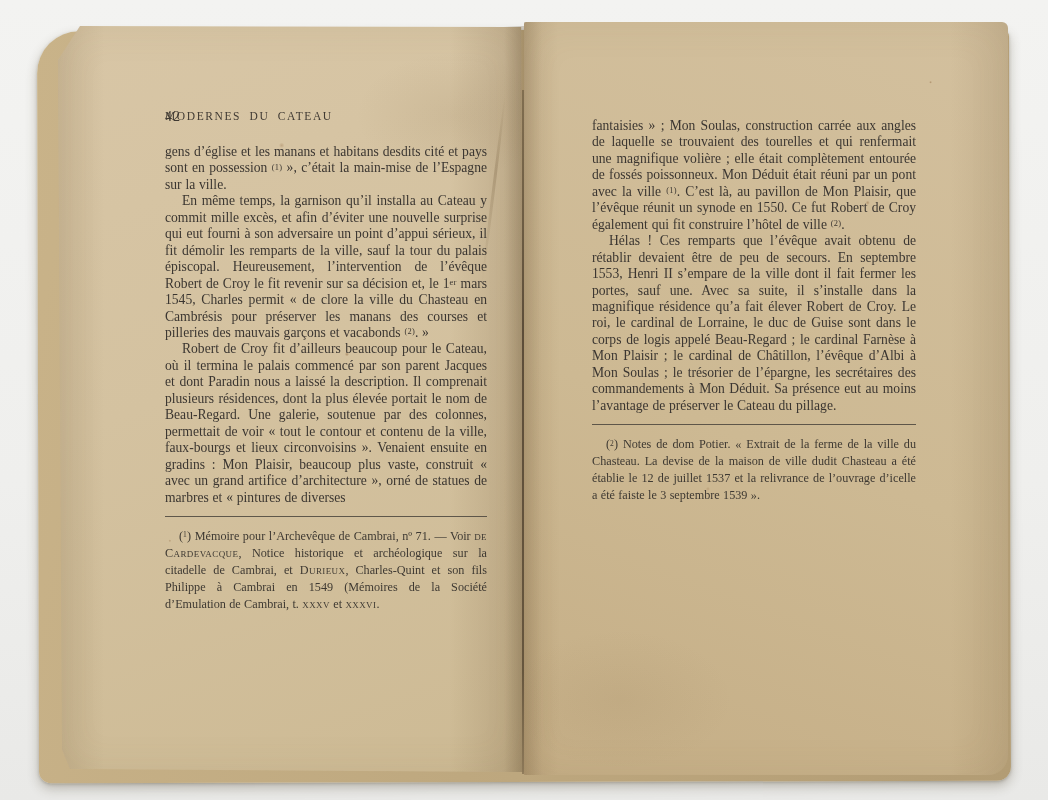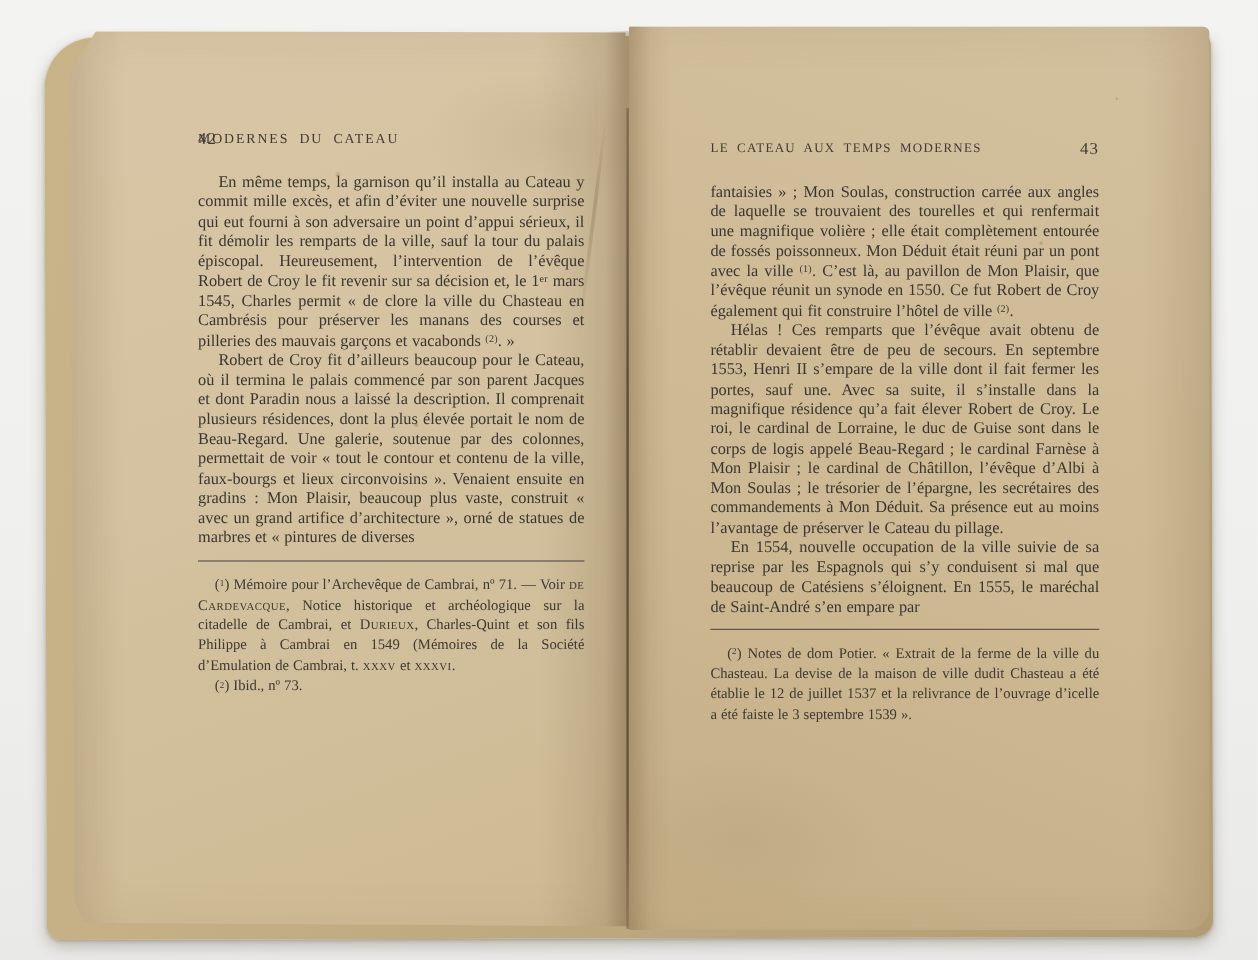--- a/index.html
+++ b/index.html
@@ -67,41 +67,36 @@
 
   <div class="cover-under"></div>
 
   <div class="page page-left">
     <div class="textcol textcol-left">
       <div class="runhead runhead-left">
         <span class="pagenum pagenum-left">42</span>
         <span class="headtitle">MODERNES DU CATEAU</span>
       </div>
       <div class="bodytext">
+          <p class="para"><span>gens d’église et les manans et habitans desdits cité et pays sont en possession </span><span class="sup">(1)</span><span> », c’était la main-mise de l’Espagne sur la ville.</span></p>
           <p class="para indent"><span>En même temps, la garnison qu’il installa au Cateau y commit mille excès, et afin d’éviter une nouvelle surprise qui eut fourni à son adversaire un point d’appui sérieux, il fit démolir les remparts de la ville, sauf la tour du palais épiscopal. Heureusement, l’intervention de l’évêque Robert de Croy le fit revenir sur sa décision et, le 1</span><span class="sup">er</span><span> mars 1545, Charles permit « de clore la ville du Chasteau en Cambrésis pour préserver les manans des courses et pilleries des mauvais garçons et vacabonds </span><span class="sup">(2)</span><span>. »</span></p>
           <p class="para indent"><span>Robert de Croy fit d’ailleurs beaucoup pour le Cateau, où il termina le palais commencé par son parent Jacques et dont Paradin nous a laissé la description. Il comprenait plusieurs résidences, dont la plus élevée portait le nom de Beau-Regard. Une galerie, soutenue par des colonnes, permettait de voir « tout le contour et contenu de la ville, faux-bourgs et lieux circonvoisins ». Venaient ensuite en gradins : Mon Plaisir, beaucoup plus vaste, construit « avec un grand artifice d’architecture », orné de statues de marbres et « pintures de diverses</span></p>
         </div>
       <div class="fnrule"></div>
       <div class="footnotes">
           <p class="para indent"><span>(</span><span class="sup">1</span><span>) </span><span class="i">Mémoire pour l’Archevêque de Cambrai</span><span>, nº 71. — Voir </span><span class="sc">de Cardevacque</span><span>, </span><span class="i">Notice historique et archéologique sur la citadelle de Cambrai</span><span>, et </span><span class="sc">Durieux</span><span>, </span><span class="i">Charles-Quint et son fils Philippe à Cambrai en 1549 (Mémoires de la Société d’Emulation de Cambrai</span><span>, t. </span><span class="sc">xxxv</span><span> et </span><span class="sc">xxxvi</span><span>.</span></p>
-          <p class="para indent"><span>(</span><span class="sup">2</span><span>) Ibid., nº 73.</span></p>
         </div>
     </div>
   </div>
 
   <div class="page page-right">
     <div class="textcol textcol-right">
-      <div class="runhead runhead-right">
-        <span class="headtitle">LE CATEAU AUX TEMPS MODERNES</span>
-        <span class="pagenum pagenum-right">43</span>
-      </div>
       <div class="bodytext">
           <p class="para"><span>fantaisies » ; Mon Soulas, construction carrée aux angles de laquelle se trouvaient des tourelles et qui renfermait une magnifique volière ; elle était complètement entourée de fossés poissonneux. Mon Déduit était réuni par un pont avec la ville </span><span class="sup">(1)</span><span>. C’est là, au pavillon de Mon Plaisir, que l’évêque réunit un synode en 1550. Ce fut Robert de Croy également qui fit construire l’hôtel de ville </span><span class="sup">(2)</span><span>.</span></p>
           <p class="para indent"><span>Hélas ! Ces remparts que l’évêque avait obtenu de rétablir devaient être de peu de secours. En septembre 1553, Henri II s’empare de la ville dont il fait fermer les portes, sauf une. Avec sa suite, il s’installe dans la magnifique résidence qu’a fait élever Robert de Croy. Le roi, le cardinal de Lorraine, le duc de Guise sont dans le corps de logis appelé Beau-Regard ; le cardinal Farnèse à Mon Plaisir ; le cardinal de Châtillon, l’évêque d’Albi à Mon Soulas ; le trésorier de l’épargne, les secrétaires des commandements à Mon Déduit. Sa présence eut au moins l’avantage de préserver le Cateau du pillage.</span></p>
-          <p class="para indent"><span>En 1554, nouvelle occupation de la ville suivie de sa reprise par les Espagnols qui s’y conduisent si mal que beaucoup de Catésiens s’éloignent. En 1555, le maréchal de Saint-André s’en empare par</span></p>
         </div>
       <div class="fnrule"></div>
       <div class="footnotes">
           <p class="para indent"><span>(</span><span class="sup">2</span><span>) Notes de dom Potier. « Extrait de la ferme de la ville du Chasteau. La devise de la maison de ville dudit Chasteau a été établie le 12 de juillet 1537 et la relivrance de l’ouvrage d’icelle a été faiste le 3 septembre 1539 ».</span></p>
         </div>
     </div>
   </div>
 
   <div class="crease"></div>
   <div class="gutter-shadeL"></div>

